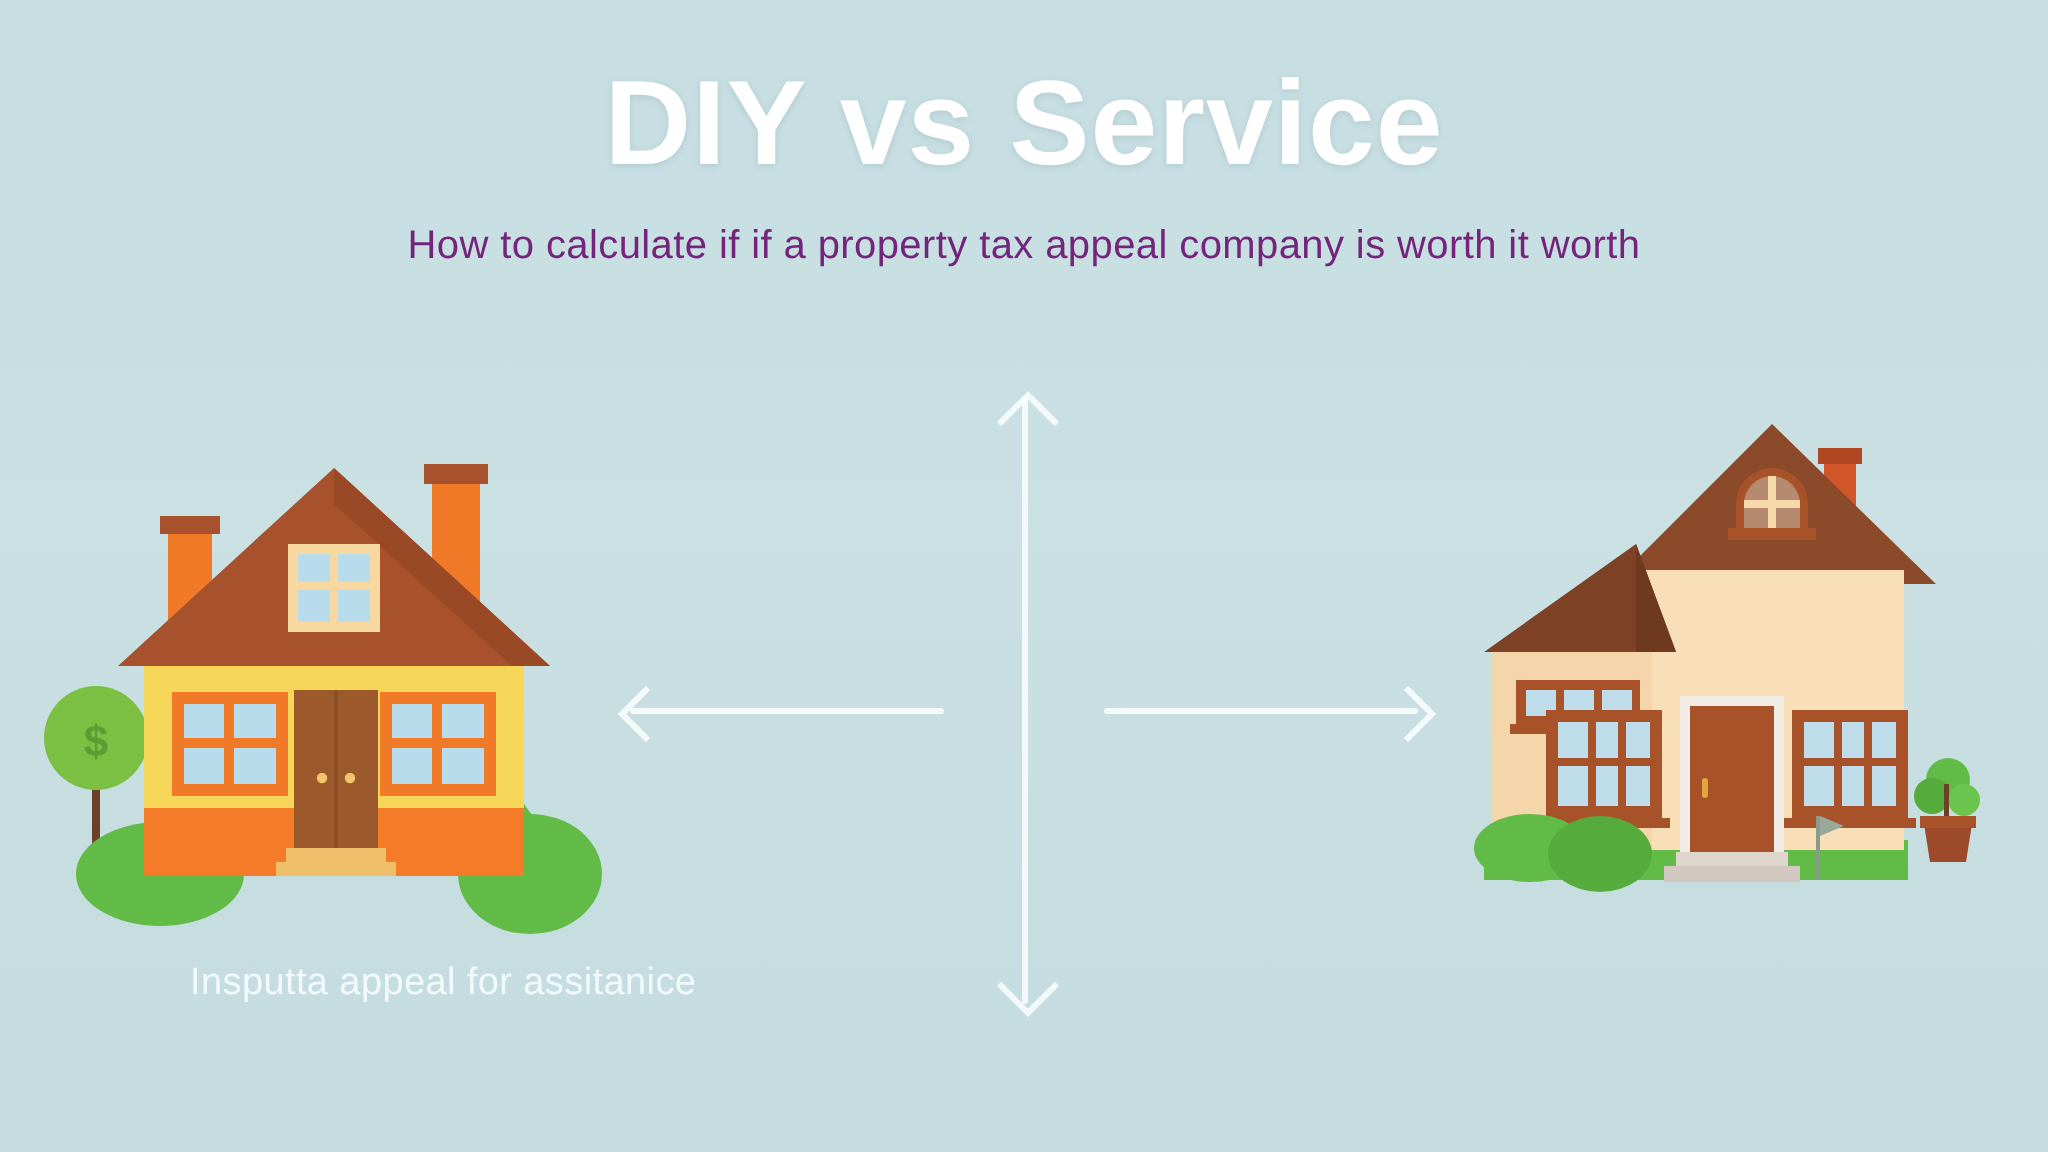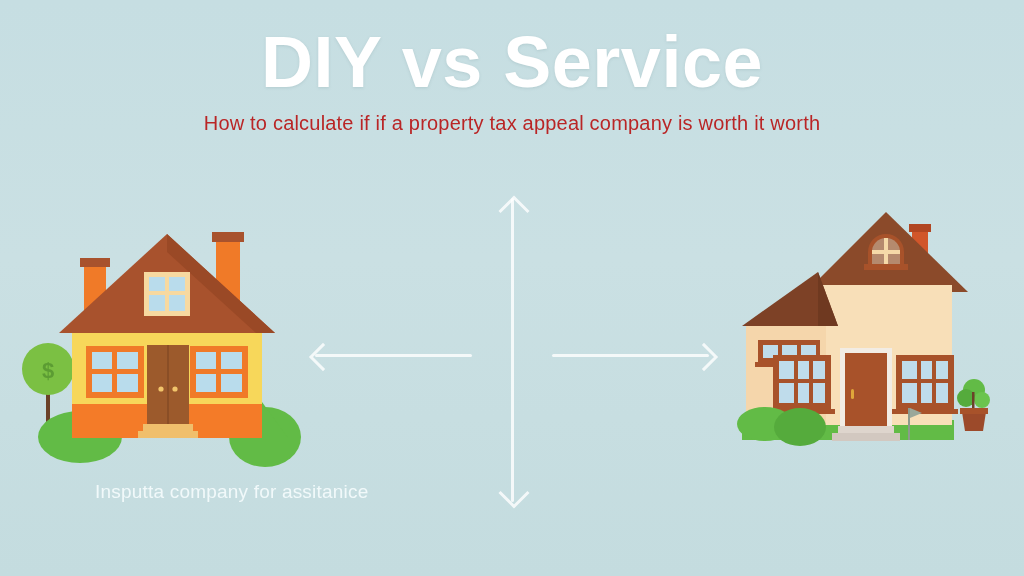--- a/index.html
+++ b/index.html
@@ -26,32 +26,32 @@
 
   
   #header {
     position: absolute;
     left: 0;
     top: 22px;
     width: 1024px;
     text-align: center;
   }
   #title {
-    font-size: 72px;
+    font-size: 60px;
     font-weight: 700;
     color: #ffffff;
     letter-spacing: 0.5px;
     line-height: 80px;
     text-shadow: 0 1px 3px rgba(120,150,155,0.25);
   }
   #subtitle {
     margin-top: 8px;
     font-size: 20px;
     font-weight: 400;
-    color: #b91c1c;
+    color: #701a75;
     line-height: 26px;
     letter-spacing: 0.2px;
     opacity: 0.95;
   }
 
   
   #divider-vertical {
     position: absolute;
     left: 511px;
     top: 198px;
@@ -287,16 +287,16 @@
   <div id="divider-vertical"></div>
   <div class="vtip" id="vtip-up"></div>
   <div class="vtip" id="vtip-down"></div>
 
   <div id="arrow-left-line"></div>
   <div id="arrow-left-tip"></div>
 
   <div id="arrow-right-line"></div>
   <div id="arrow-right-tip"></div>
 
-  <div class="caption" id="caption-left">Insputta company for assitanice</div>
+  <div class="caption" id="caption-left">Insputta appeal for assitanice</div>
 
 
 </div>
 
 </body></html>

